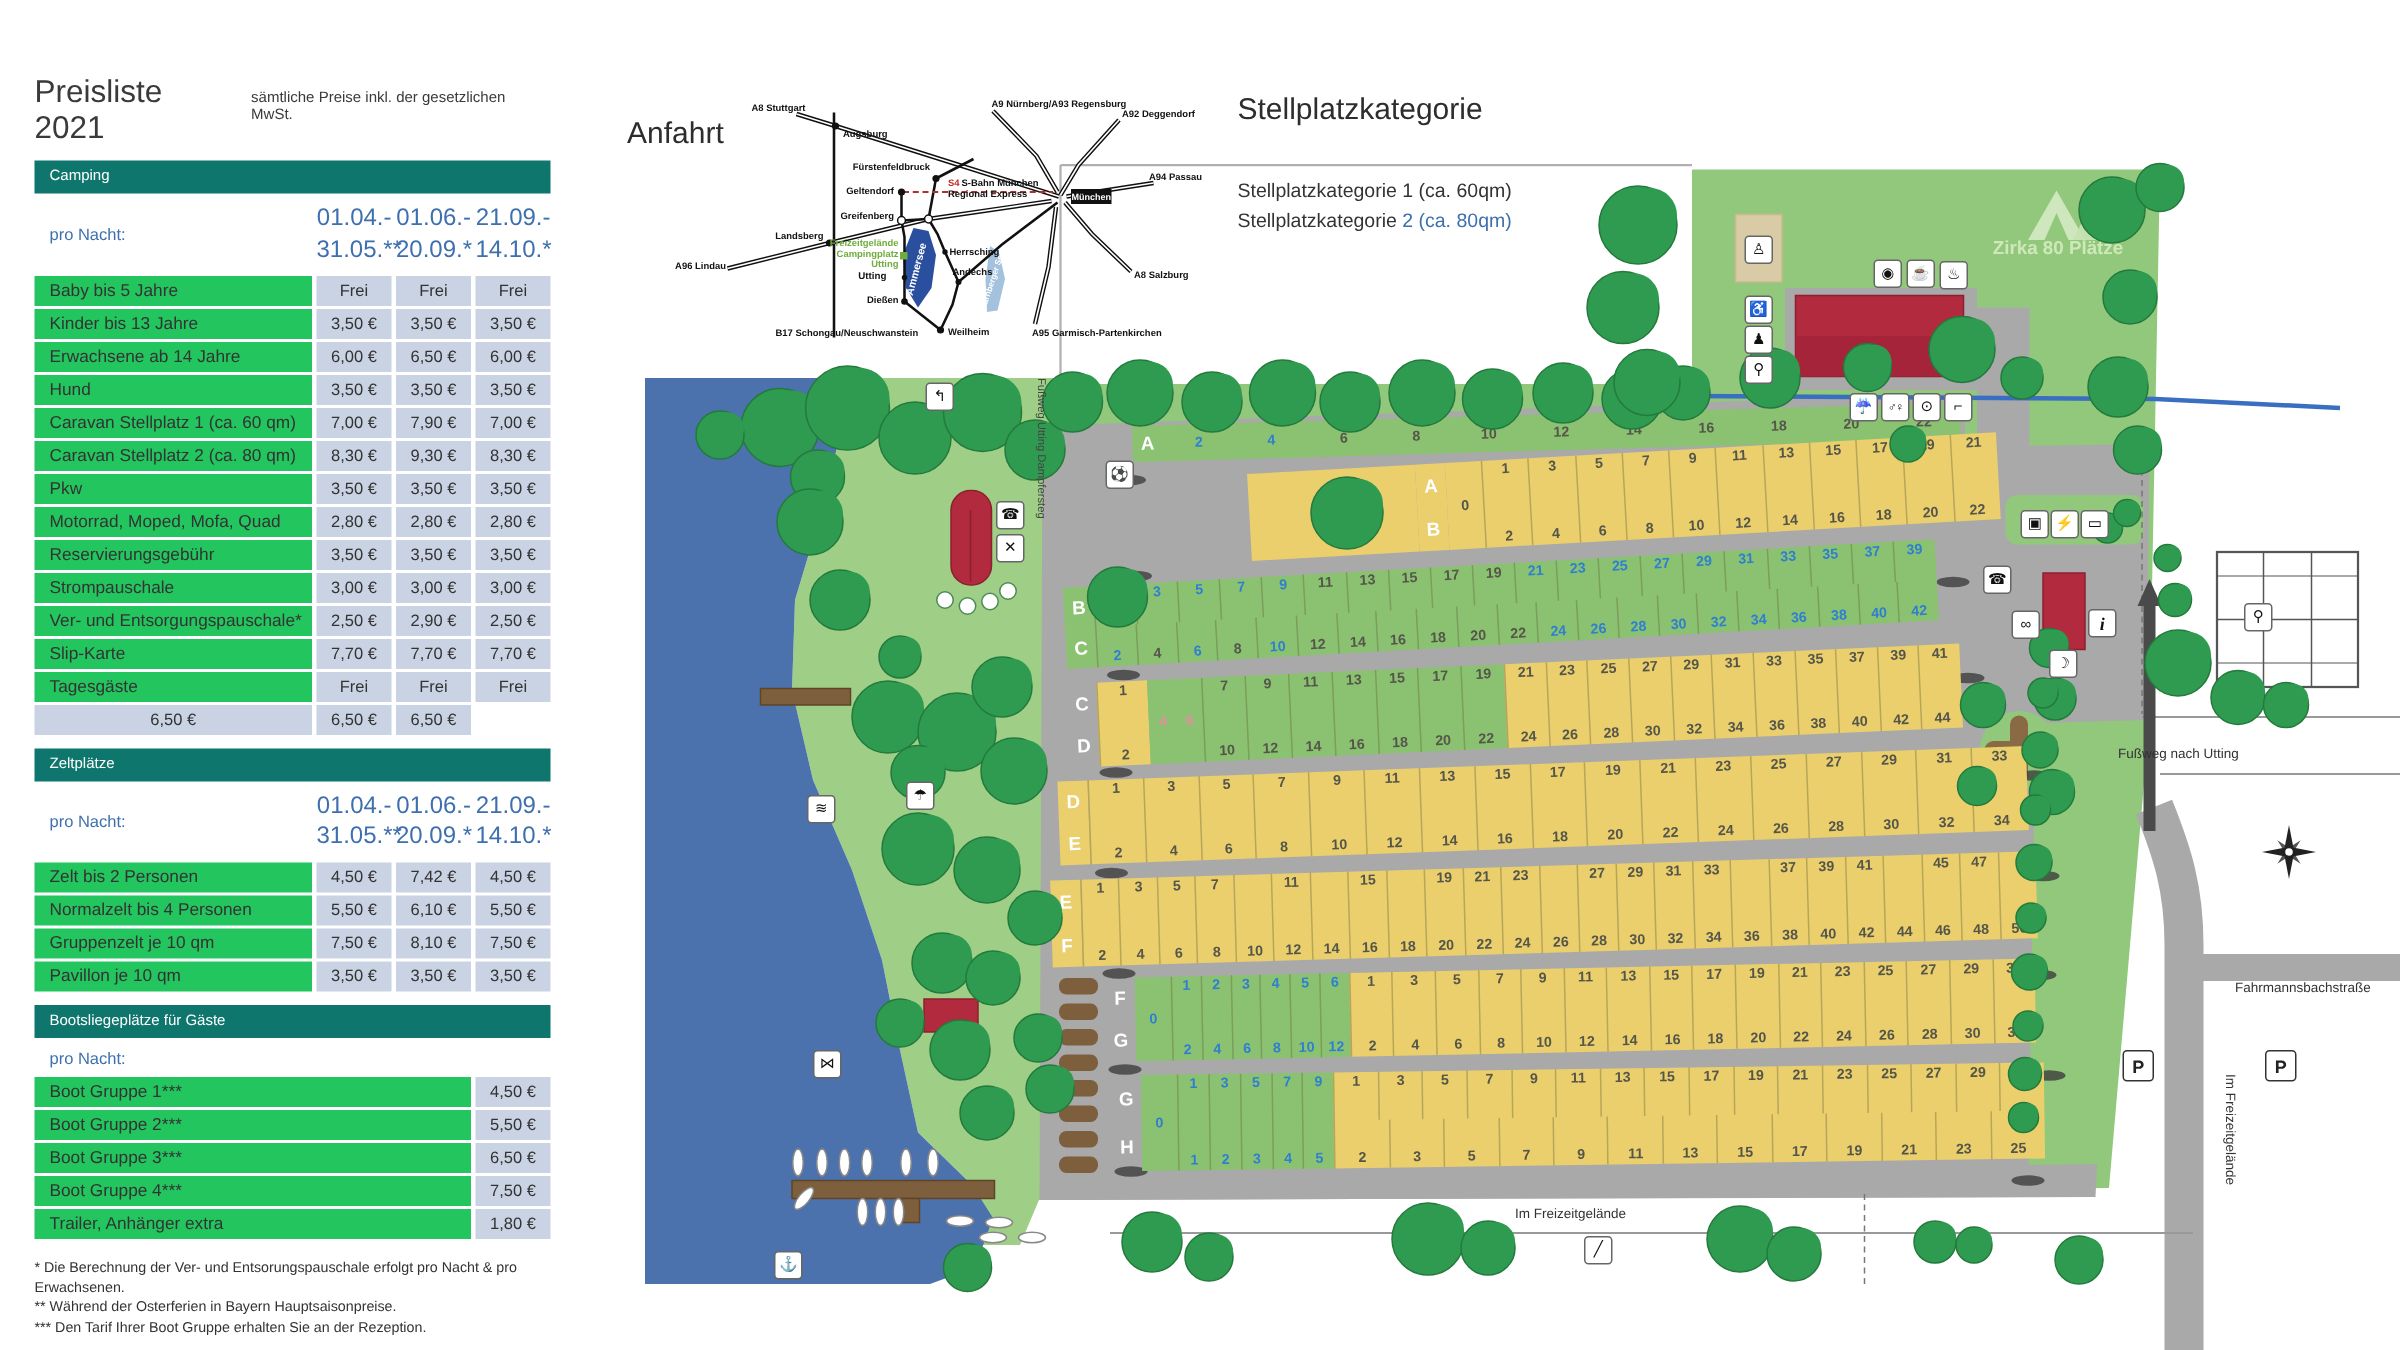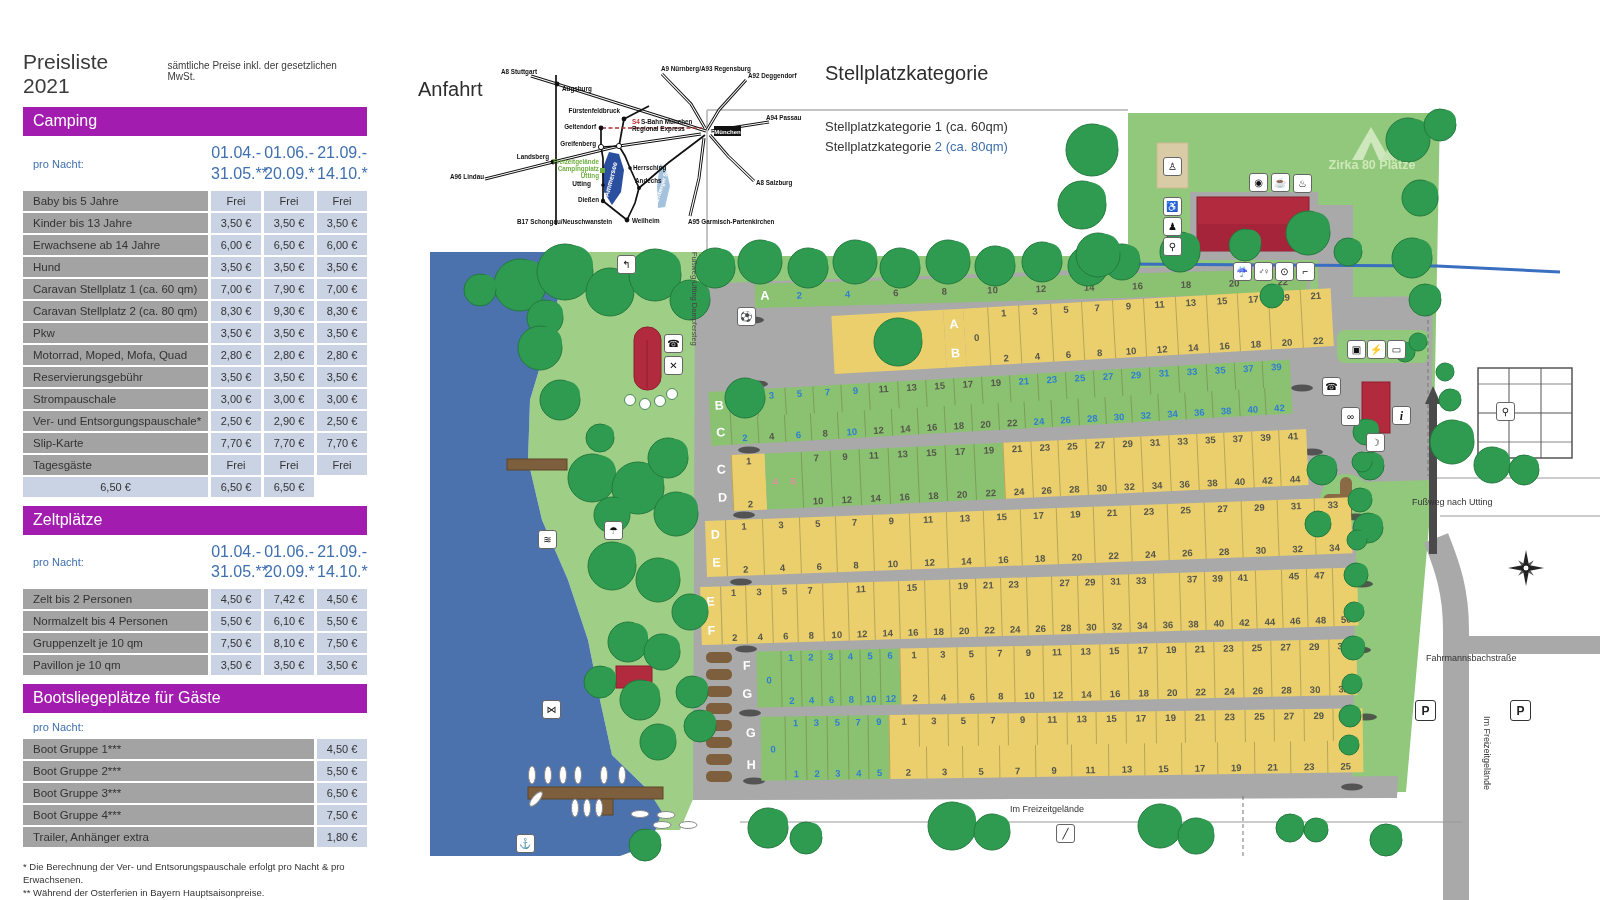--- a/index.html
+++ b/index.html
@@ -3,27 +3,27 @@
 <meta charset="utf-8">
 <style>
   html,body{margin:0;padding:0;}
   body{width:1600px;height:900px;background:#fff;position:relative;overflow:hidden;
        font-family:"Liberation Sans",sans-serif;color:#333;}
   
   .pricelist{position:absolute;left:23px;top:50px;width:344px;z-index:6;}
   .pl-titleline{display:flex;align-items:baseline;gap:7px;}
   .pl-title{font-size:21px;color:#3a3a3a;}
   .pl-sub{font-size:10px;color:#3a3a3a;}
-  .sec-head{background:#a21caf;color:#fff;font-size:16px;padding:5px 16px 6px 10px;margin-top:9px;}
+  .sec-head{background:#0f766e;color:#fff;font-size:10px;padding:5px 16px 6px 10px;margin-top:9px;}
   .colhead{display:grid;grid-template-columns:1fr 50px 50px 50px;gap:3px;padding:7px 0 6px 0;align-items:center;}
   .pronight{color:#3e6fae;font-size:11px;padding-left:10px;}
   .colh{color:#3e6fae;font-size:16px;text-align:right;line-height:1.3;}
   .rowgrid{display:grid;grid-template-columns:1fr 50px 50px 50px;gap:2px 3px;}
   .rowgrid.boat{grid-template-columns:1fr 50px;border-radius:24px;}
-  .pcell-l{background:#a3a3a3;font-size:11.5px;padding:4px 0 4px 10px;}
+  .pcell-l{background:#22c55e;font-size:11.5px;padding:4px 0 4px 10px;}
   .pcell-v{background:#c9d3e3;font-size:11px;text-align:center;padding:4px 0;}
   .pronight-solo{color:#3e6fae;font-size:11px;padding:8px 0 6px 10px;}
   .footnotes{margin-top:13px;font-size:9.5px;line-height:1.38;color:#333;}
   .disclaimer{margin-top:11px;font-size:9.5px;line-height:1.38;color:#333;}
   
   .anfahrt{position:absolute;left:413px;top:58px;width:390px;height:190px;z-index:6;}
   .anf-title{position:absolute;left:5px;top:20px;font-size:20px;color:#2d2d2d;}
   
   .stellplatz{position:absolute;left:825px;top:62px;z-index:6;}
   .sp-title{font-size:20px;color:#2d2d2d;margin:0 0 32px 0;}
@@ -55,21 +55,21 @@
   
   .micon{position:absolute;width:17px;height:17px;background:#fff;border:1px solid #666;
          border-radius:3px;display:flex;align-items:center;justify-content:center;
          font-size:10px;line-height:1;color:#111;z-index:4;}
   .micon.small-glyph{font-size:8px;letter-spacing:-1px;}
   .micon.serif-i{font-family:"Liberation Serif",serif;font-style:italic;font-weight:bold;font-size:12px;}
   .maplabel{position:absolute;z-index:4;color:#333;}
   .lbl-zirka{left:1312px;top:158px;width:120px;text-align:center;
              font-size:12.5px;font-weight:bold;color:#cfe8b9;}
   .lbl-fw-right{left:1412px;top:497px;font-size:9px;}
-  .lbl-fahrmann{left:1426px;top:653px;font-size:9px;}
+  .lbl-fahrmann{left:1490px;top:653px;font-size:9px;}
   .lbl-imfrei-v{left:1482px;top:716px;font-size:9px;writing-mode:vertical-rl;}
   .lbl-imfrei-b{left:1010px;top:804px;font-size:9px;}
   .lbl-fw-left{left:690px;top:252px;font-size:7.5px;writing-mode:vertical-rl;color:#444;}
   .pbox{position:absolute;width:19px;height:19px;background:#fff;border:1.5px solid #333;
         border-radius:3px;display:flex;align-items:center;justify-content:center;
         font-size:12px;font-weight:bold;color:#222;z-index:4;}
 </style>
 </head>
 <body>
 

